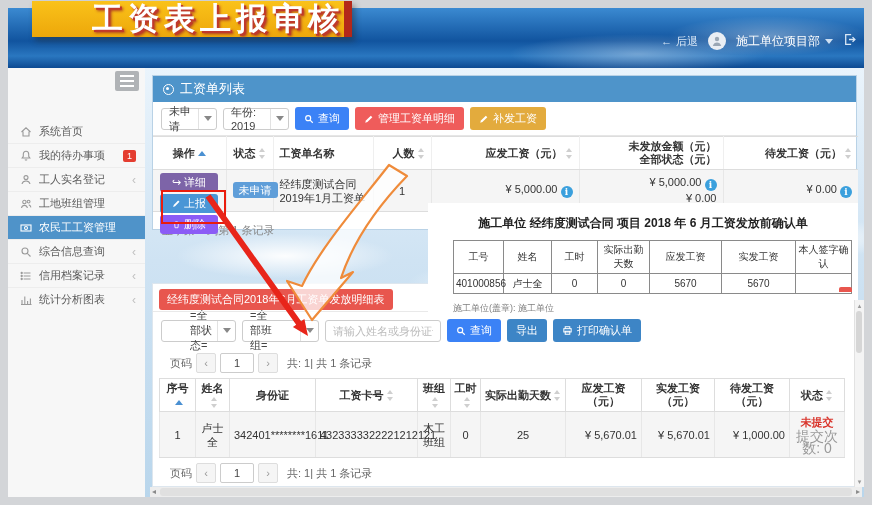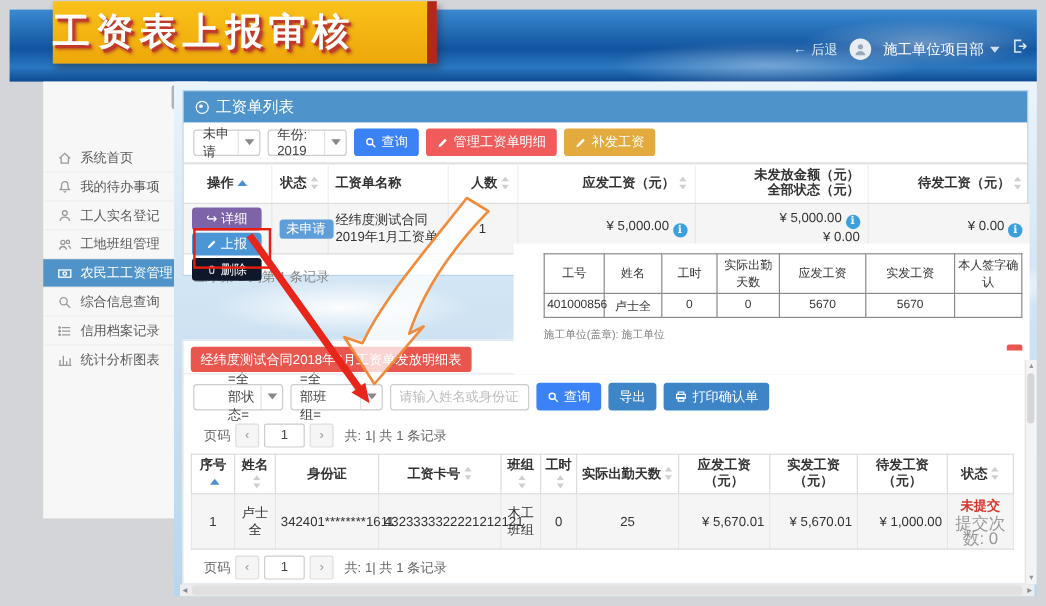--- a/index.html
+++ b/index.html
@@ -3,34 +3,34 @@
 <meta charset="utf-8">
 <style>
   html,body{margin:0;padding:0;}
   body{font-family:"Liberation Sans","DejaVu Sans",sans-serif;background:#d3d5d8;}
   .screen{position:relative;width:872px;height:505px;background:#d3d5d8;overflow:hidden;}
   
   .navbar{position:absolute;left:8px;top:8px;width:856px;height:60px;
     background:linear-gradient(180deg,#3b8ad1 0%,#11549f 55%,#2a77c0 80%,#0d4a92 100%);overflow:hidden;}
   .nav-cloud{position:absolute;width:260px;height:40px;border-radius:50%;
     background:radial-gradient(ellipse at center,rgba(255,255,255,.35),rgba(255,255,255,0) 70%);}
-  .banner{position:absolute;left:32px;top:1px;width:312px;height:52px;z-index:3;
+  .banner{position:absolute;left:32px;top:1px;width:312px;height:36px;z-index:3;
     background:linear-gradient(180deg,#fac21a 0%,#eda70a 100%);
     border-right:8px solid #b3281a;box-shadow:3px 4px 6px rgba(40,40,40,.45);
-    display:flex;align-items:center;justify-content:flex-start;margin-left:12px;}
+    display:flex;align-items:center;justify-content:flex-end;}
   .banner-title{font-family:"DejaVu Serif","Liberation Serif",serif;font-weight:bold;
     font-size:31px;color:#fff;letter-spacing:5px;
     text-shadow:2px 2px 0 #c0392b,3px 3px 3px #a93226;}
   .nav-right{position:absolute;right:8px;top:24px;display:flex;align-items:center;gap:10px;z-index:2;}
   .nav-back{color:#d8e7f6;font-size:11px;display:flex;align-items:center;gap:4px;cursor:default;}
   .avatar{width:18px;height:18px;border-radius:50%;background:#e9eef4;display:flex;align-items:center;justify-content:center;overflow:hidden;}
   .nav-user{color:#fff;font-size:12px;display:flex;align-items:center;gap:5px;}
   .tri-down{width:0;height:0;border:4px solid transparent;border-top:5px solid #cfe0f2;margin-top:4px;}
   
-  .sidebar{position:absolute;left:8px;top:68px;width:137px;height:364px;background:#f7f7f7;margin-left:28px;}
+  .sidebar{position:absolute;left:8px;top:68px;width:137px;height:429px;background:#f7f7f7;}
   .hamburger{position:absolute;right:6px;top:3px;width:24px;height:20px;background:#b0b3b6;border-radius:2px;
     display:flex;flex-direction:column;justify-content:center;gap:3px;align-items:center;}
   .hamburger i{display:block;width:14px;height:2px;background:#fff;}
   .menu{position:absolute;top:52px;left:0;right:0;}
   .mi{height:23px;display:flex;align-items:center;gap:7px;padding-left:12px;font-size:11px;color:#5a5a5a;border-top:1px solid #ededed;}
   .mi:first-child{border-top:none;}
   .mi .ico{color:#9a9a9a;flex:0 0 auto;display:inline-flex;}
   .mi.active{background:#4f93c9;color:#fff;}
   .mi.active .ico{color:#fff;}
   .mi .chev{margin-left:auto;margin-right:9px;color:#c0c0c0;font-size:12px;}
@@ -315,21 +315,21 @@
                 <span>详细</span>
               </button>
               <button class="abtn" style="background:#4a96d6;">
                 <span class="ico">
                       <svg width="9" height="9" viewBox="0 0 12 12">
                         <path d="M1.5 10.5l.8-2.6 5.9-5.9 1.8 1.8-5.9 5.9-2.6.8z" fill="#fff"></path>
                       </svg>
                     </span>
                 <span>上报</span>
               </button>
-              <button class="abtn" style="background:#0f172a;">
+              <button class="abtn" style="background:#8b5cf6;">
                 <span class="ico">
                       <svg width="9" height="9" viewBox="0 0 12 12" fill="none" stroke="#fff" stroke-width="1.1">
                         <path d="M2.5 3.5h7M4.5 3.5v-1h3v1M3.5 3.5l.5 6.8h4l.5-6.8"></path>
                       </svg>
                     </span>
                 <span>删除</span>
               </button>
             </div>
           </td>
           <td class="t-c"><span class="badge-status">未申请</span></td>
@@ -342,20 +342,21 @@
               </td>
           <td class="t-r"><span>¥ 0.00</span><span class="info">i</span></td>
         </tr>
       </tbody>
         </table>
       <div class="summary">显示第 1 到第 1 条记录</div>
       <div class="hl-rect"></div>
     </div>
 
     <div class="sheet">
+      <div class="sheet-title">施工单位 经纬度测试合同 项目 2018 年 6 月工资发放前确认单</div>
       <table class="stable">
         <colgroup>
             <col style="width:50px">
             <col style="width:48px">
             <col style="width:46px">
             <col style="width:52px">
             <col style="width:72px">
             <col style="width:74px">
             <col style="width:56px">
           </colgroup>

